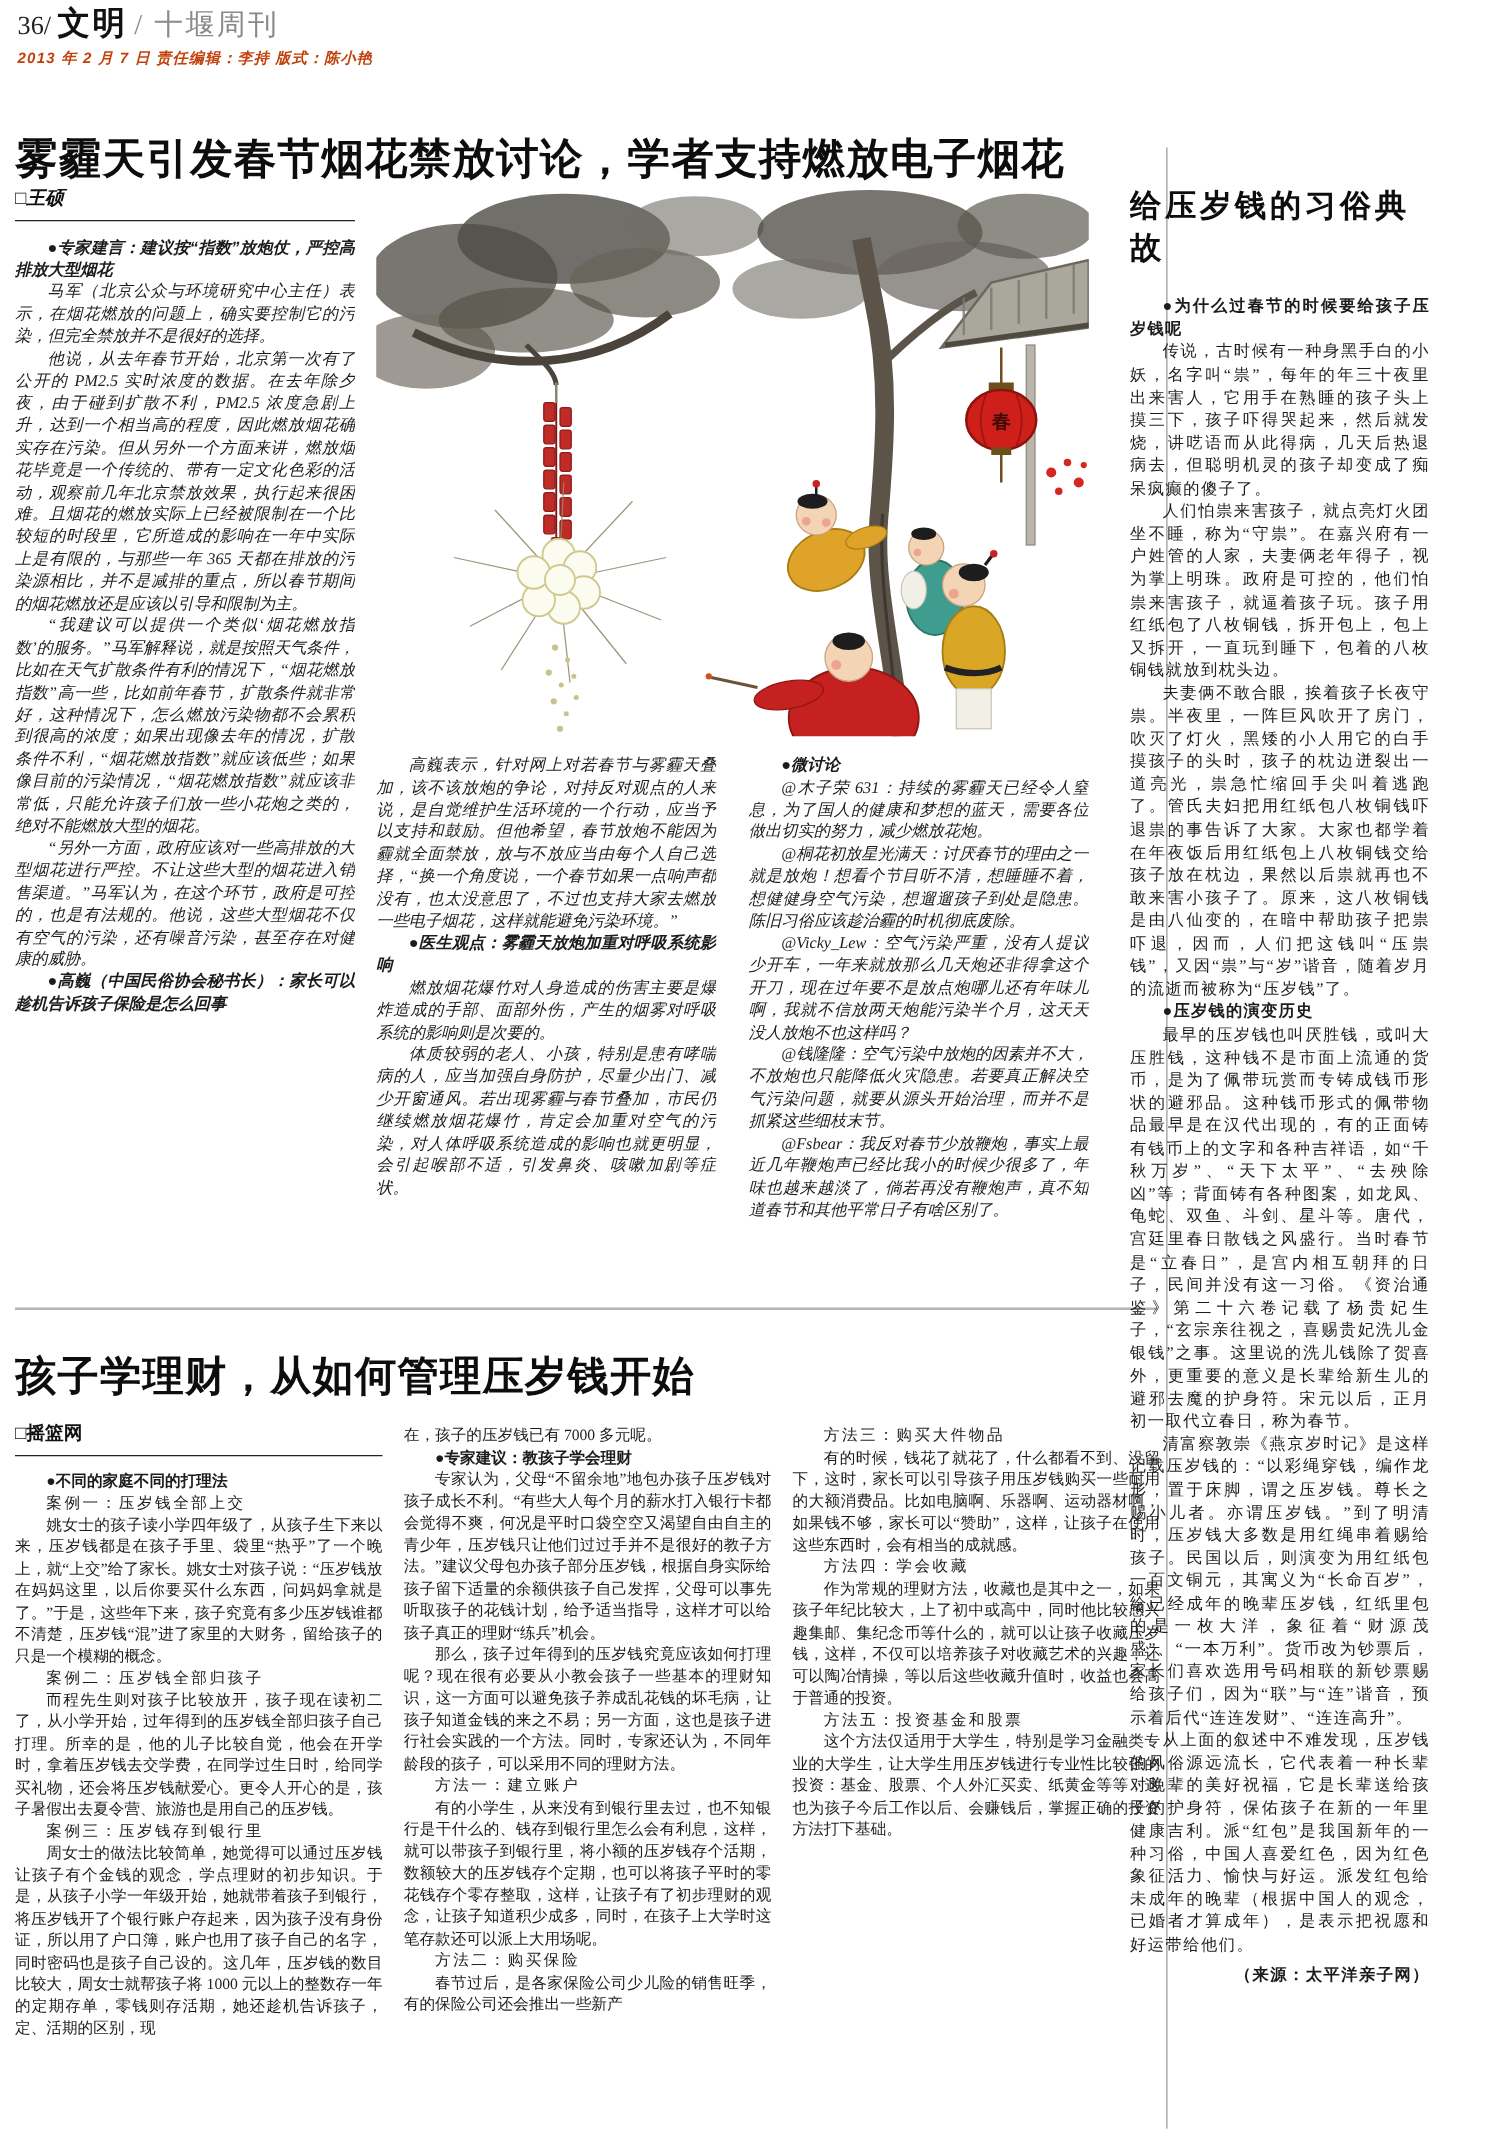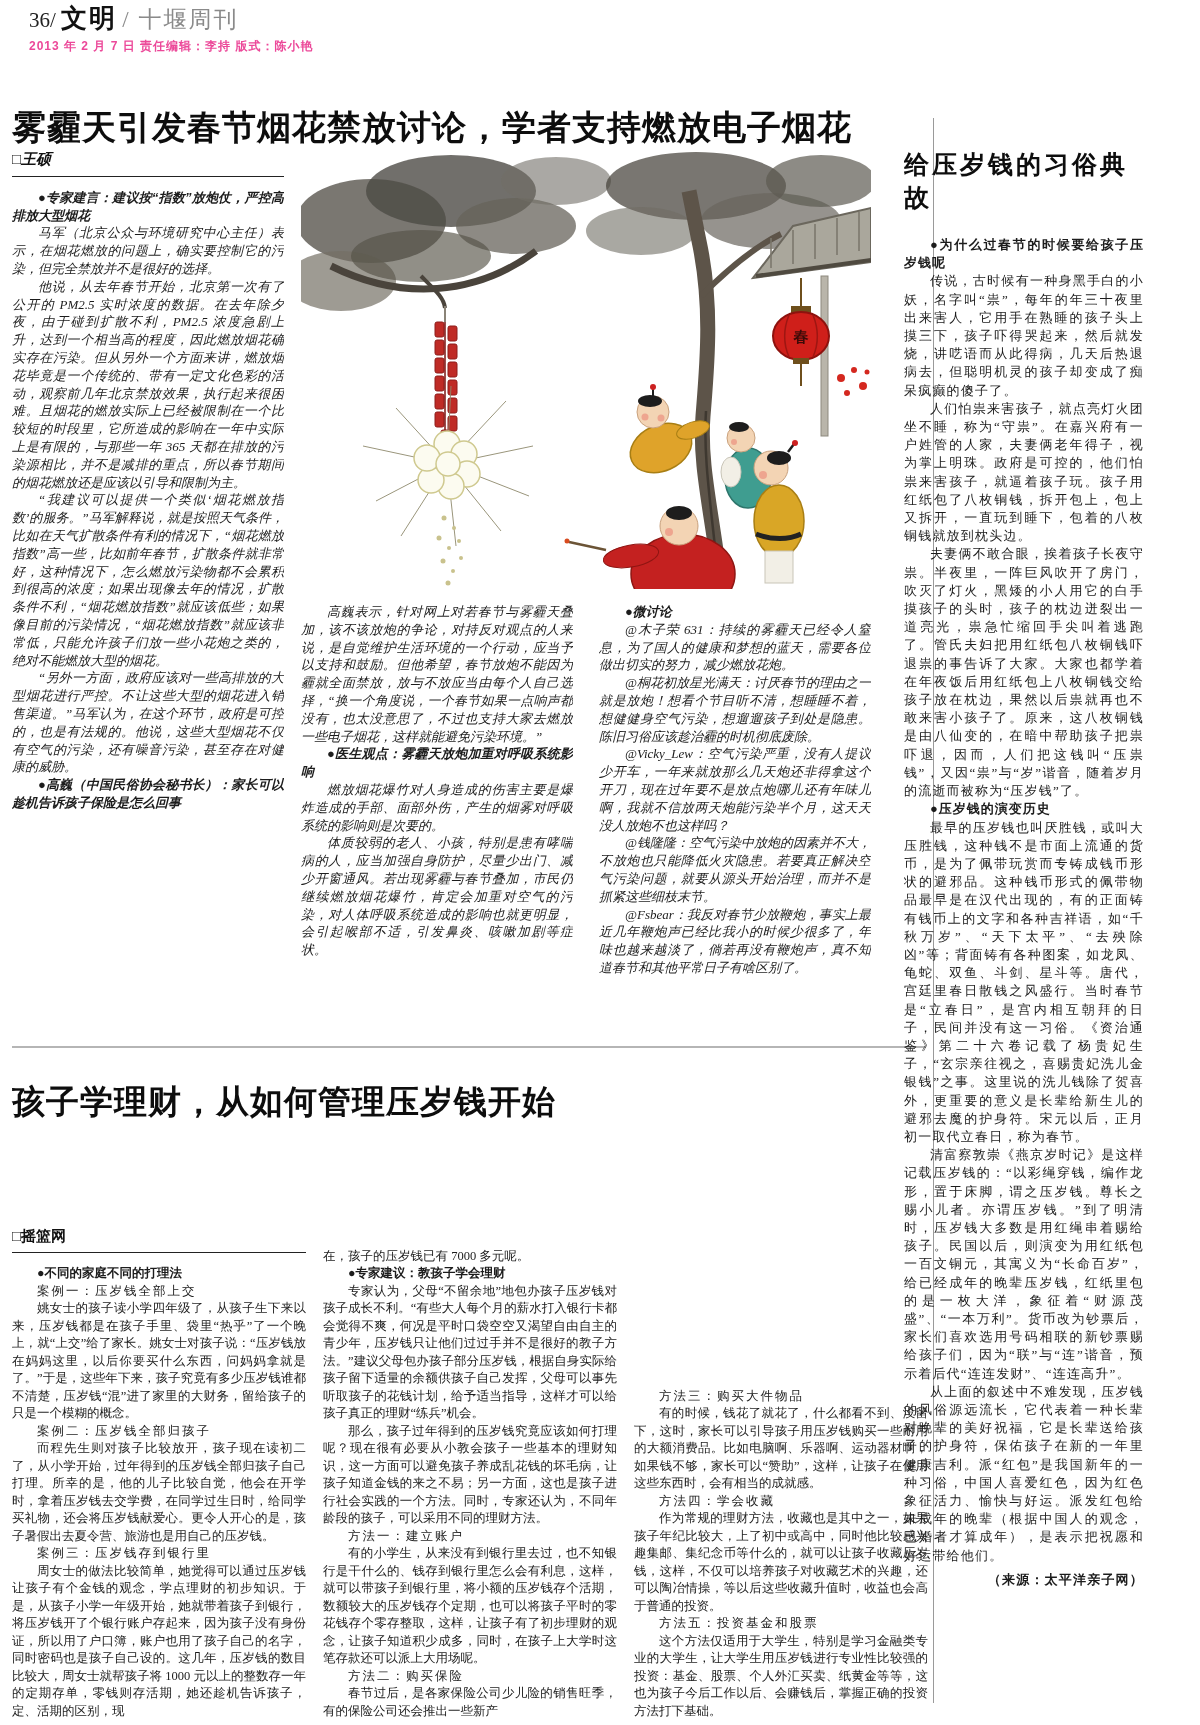--- a/index.html
+++ b/index.html
@@ -2,27 +2,27 @@
 <html><head>
 <meta charset="utf-8">
 <style>
   html,body{margin:0;padding:0;}
   body{
     width:1200px;height:1725px;position:relative;background:#ffffff;
     font-family:"Liberation Serif","DejaVu Serif",serif;color:#1c1c1c;
     overflow:hidden;
   }
   
-  .masthead{position:absolute;left:29px;top:6px;}
+  .masthead{position:absolute;left:14px;top:6px;}
   .folio-line{font-size:21px;line-height:26px;}
   .folio-num{font-size:21px;color:#222;}
   .section-name{font-size:26px;font-weight:bold;color:#111;letter-spacing:2px;}
   .edition-name{font-size:23px;color:#8a8a8a;letter-spacing:2px;}
-  .dateline{font-size:12px;font-weight:bold;
-    font-family:"Liberation Sans","DejaVu Sans",sans-serif;color:#ec4899;margin-top:5px;letter-spacing:1px;text-align:right;}
+  .dateline{font-size:12px;font-weight:bold;font-style:italic;
+    font-family:"Liberation Sans","DejaVu Sans",sans-serif;color:#c2410c;margin-top:5px;letter-spacing:1px;text-align:right;}
   
   .headline1{position:absolute;left:12px;top:84px;width:900px;
     font-size:34px;font-weight:900;letter-spacing:1px;color:#0d0d0d;line-height:42px;}
   .byline{font-family:"Liberation Sans","DejaVu Sans",sans-serif;
     font-size:15px;font-weight:bold;color:#111;
     border-bottom:1.5px solid #222;padding:4px 0 8px 0;margin-bottom:12px;}
   .a1col{font-size:13px;line-height:17.8px;text-align:justify;font-style:italic;}
   #a1-col1{position:absolute;left:12px;top:146px;width:272px;height:896px;overflow:hidden;}
   #a1-right{position:absolute;left:301px;top:146px;width:570px;}
   #illustration-box{width:570px;height:443px;position:relative;}
@@ -44,21 +44,21 @@
   
   #sidebar{position:absolute;left:904px;top:140px;width:240px;height:1570px;overflow:hidden;}
   .sidebar-title{font-size:25px;font-weight:900;letter-spacing:3px;color:#0d0d0d;
     margin:8px 0 22px 0;}
   .sidebar-body{font-size:13px;line-height:18.2px;text-align:justify;letter-spacing:1.2px;}
   .sidebar-body .b-h{letter-spacing:1px;}
   
   .headline2{position:absolute;left:12px;top:1060px;width:914px;
     font-size:33px;font-weight:900;letter-spacing:1px;color:#0d0d0d;line-height:40px;}
   #a2-row{position:absolute;left:12px;top:1134px;width:916px;height:586px;
-    display:flex;gap:17px;overflow:hidden;align-items:flex-end;}
+    display:flex;gap:17px;overflow:hidden;}
   .a2col{width:294px;font-size:12.5px;line-height:17.5px;text-align:justify;}
   #a2-col2,#a2-col3{padding-top:6px;}
 </style>
 </head>
 <body>
 
 <div class="masthead">
   <div class="folio-line">
     <span class="folio-num">36/</span>
     <span class="section-name">文明</span>

